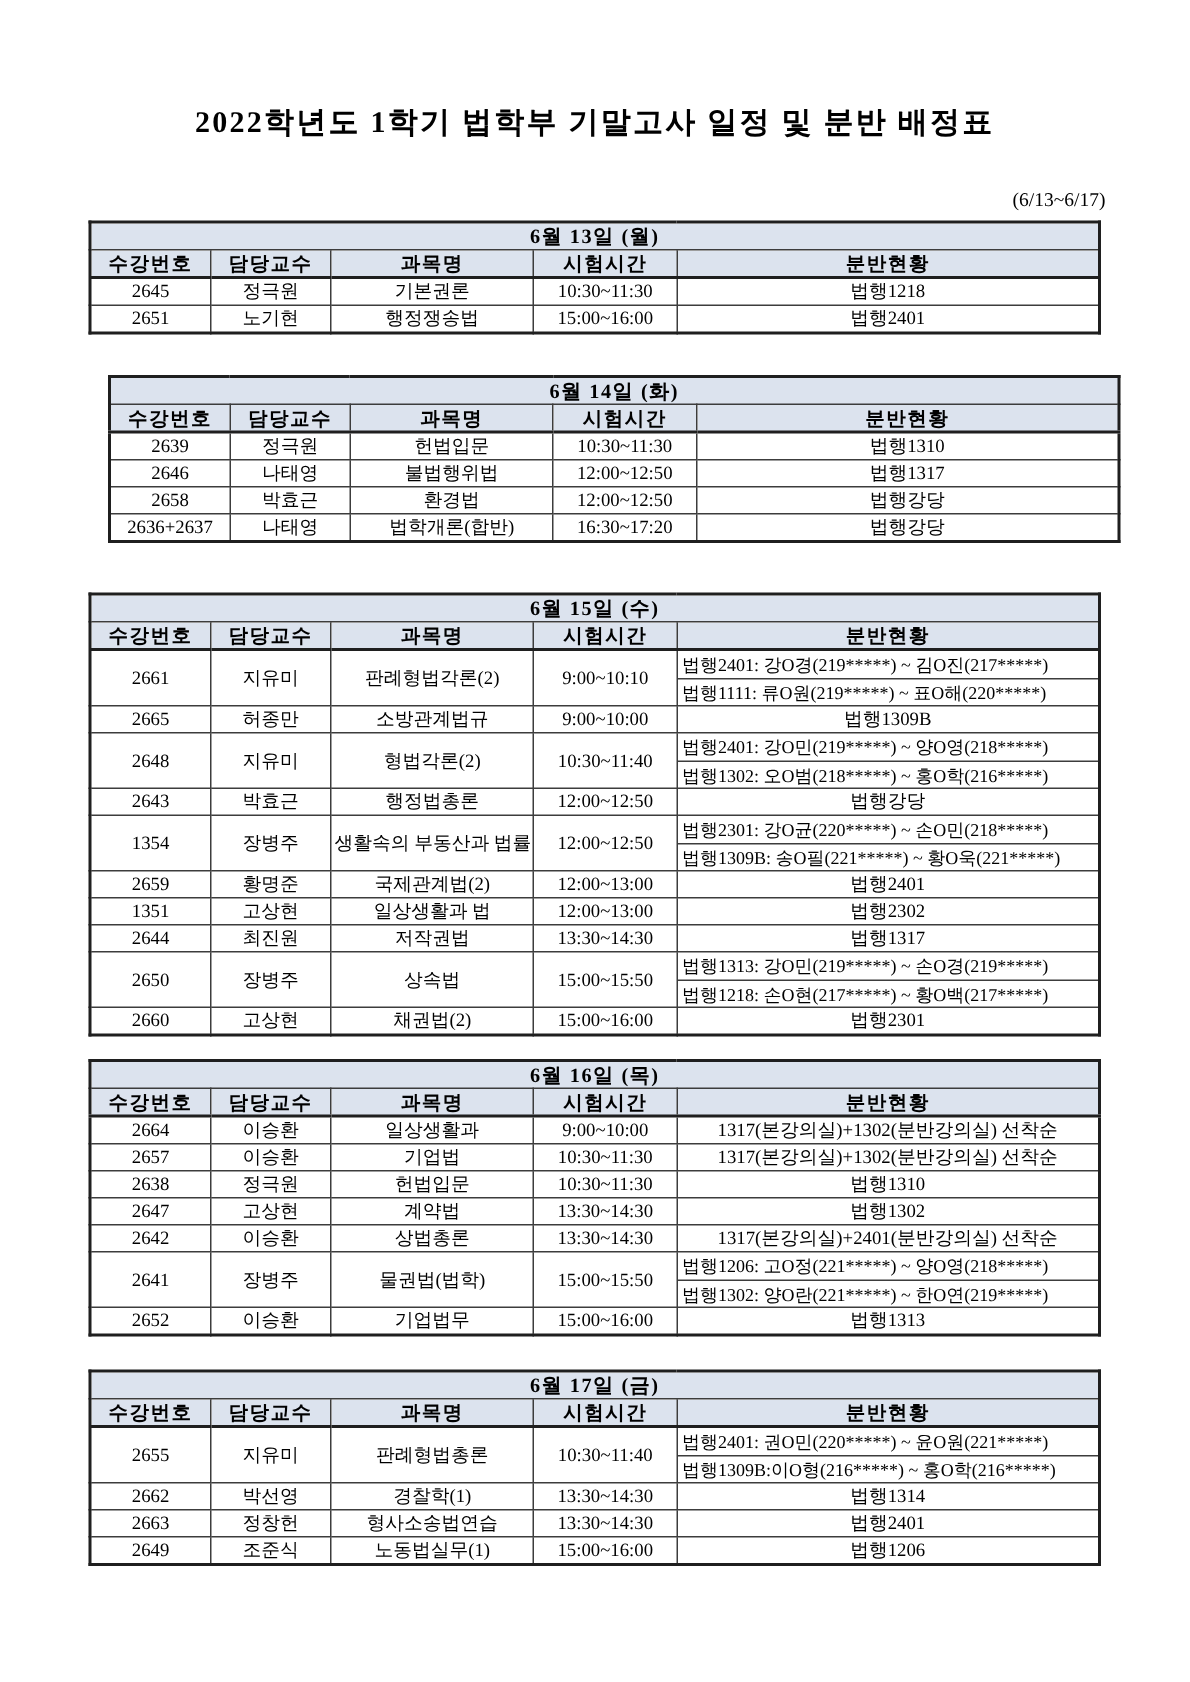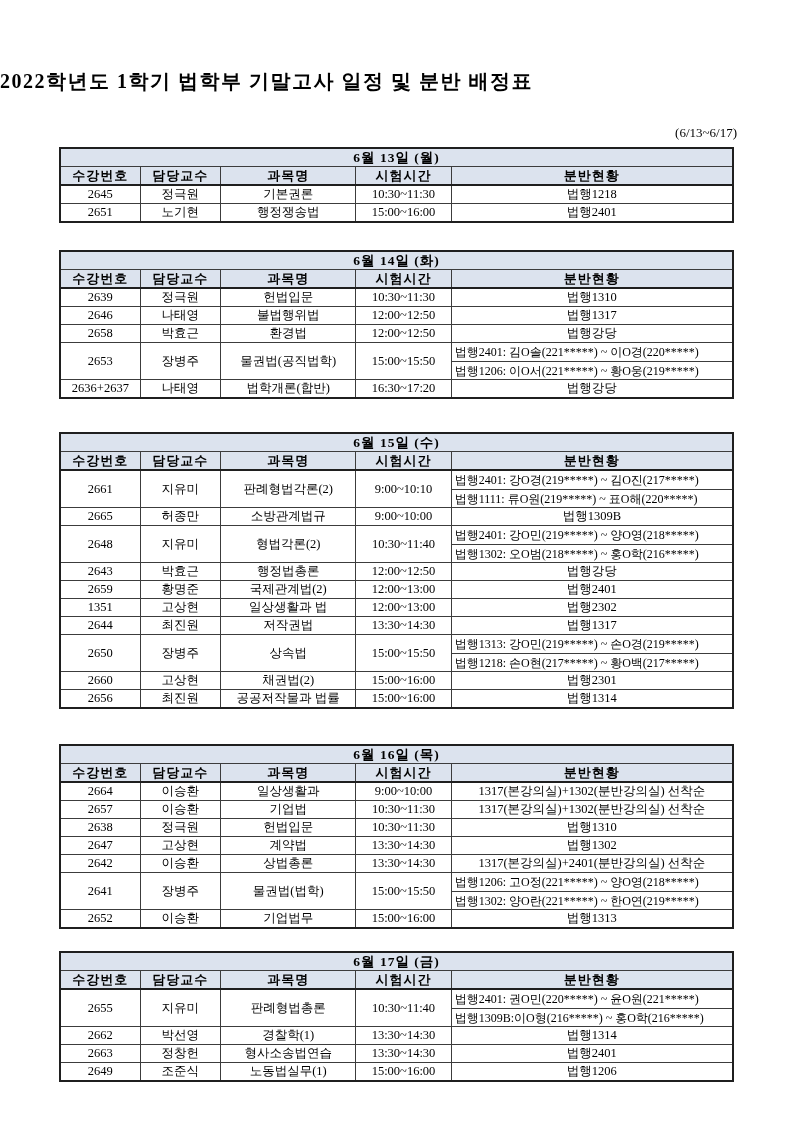--- a/index.html
+++ b/index.html
@@ -7,41 +7,42 @@
   html, body { margin: 0; padding: 0; }
   body {
     width: 793px; height: 1121px;
     background: #ffffff;
     font-family: "Liberation Serif", "DejaVu Serif", serif;
     color: #000;
     overflow: hidden;
   }
   .page { width: 793px; height: 1121px; position: relative; }
   .doc-title {
+    text-align: center;
     font-size: 20px;
     font-weight: bold;
     letter-spacing: 1.5px;
     padding-top: 68px;
     margin: 0;
   }
   .date-range {
     text-align: right;
     font-size: 13px;
     margin: 30px 56px 6px 0;
   }
   #tables { width: 675px; margin: 0 auto; }
   table.day-table {
     border-collapse: collapse;
     table-layout: fixed;
     width: 675px;
     border: 2px solid var(--border-dark);
   }
   table.m0 { margin-bottom: 27px; }
-  table.m1 { margin-bottom: 33px; }
-  table.m2 { margin-bottom: 35px; }
+  table.m1 { margin-bottom: 33px; margin-left: 13px; }
+  table.m2 { margin-bottom: 15px; }
   table.m3 { margin-bottom: 22px; }
   table.m4 { margin-bottom: 0; }
   td {
     border: 1px solid var(--border-mid);
     font-size: 12.5px;
     text-align: center;
     padding: 1px 2px;
     height: 17px;
     line-height: 15px;
     white-space: nowrap;
@@ -150,30 +151,20 @@
             <td class="sections single">법행1317</td>
           </tr>
           <tr>
             <td>2658</td>
             <td>박효근</td>
             <td>환경법</td>
             <td>12:00~12:50</td>
             <td class="sections single">법행강당</td>
           </tr>
           <tr>
-            <td>2653</td>
-            <td>장병주</td>
-            <td>물권법(공직법학)</td>
-            <td>15:00~15:50</td>
-            <td class="sections">
-              <div class="section-line">법행2401: 김O솔(221*****) ~ 이O경(220*****)</div>
-              <div class="section-line">법행1206: 이O서(221*****) ~ 황O웅(219*****)</div>
-            </td>
-          </tr>
-          <tr>
             <td>2636+2637</td>
             <td>나태영</td>
             <td>법학개론(합반)</td>
             <td>16:30~17:20</td>
             <td class="sections single">법행강당</td>
           </tr>
         </tbody>
       </table>
       <table class="day-table m2">
         <colgroup>
@@ -222,20 +213,30 @@
             </td>
           </tr>
           <tr>
             <td>2643</td>
             <td>박효근</td>
             <td>행정법총론</td>
             <td>12:00~12:50</td>
             <td class="sections single">법행강당</td>
           </tr>
           <tr>
+            <td>1354</td>
+            <td>장병주</td>
+            <td>생활속의 부동산과 법률</td>
+            <td>12:00~12:50</td>
+            <td class="sections">
+              <div class="section-line">법행2301: 강O균(220*****) ~ 손O민(218*****)</div>
+              <div class="section-line">법행1309B: 송O필(221*****) ~ 황O욱(221*****)</div>
+            </td>
+          </tr>
+          <tr>
             <td>2659</td>
             <td>황명준</td>
             <td>국제관계법(2)</td>
             <td>12:00~13:00</td>
             <td class="sections single">법행2401</td>
           </tr>
           <tr>
             <td>1351</td>
             <td>고상현</td>
             <td>일상생활과 법</td>
@@ -258,27 +259,20 @@
               <div class="section-line">법행1313: 강O민(219*****) ~ 손O경(219*****)</div>
               <div class="section-line">법행1218: 손O현(217*****) ~ 황O백(217*****)</div>
             </td>
           </tr>
           <tr>
             <td>2660</td>
             <td>고상현</td>
             <td>채권법(2)</td>
             <td>15:00~16:00</td>
             <td class="sections single">법행2301</td>
-          </tr>
-          <tr>
-            <td>2656</td>
-            <td>최진원</td>
-            <td>공공저작물과 법률</td>
-            <td>15:00~16:00</td>
-            <td class="sections single">법행1314</td>
           </tr>
         </tbody>
       </table>
       <table class="day-table m3">
         <colgroup>
           <col style="width: 80px;">
           <col style="width: 80px;">
           <col style="width: 135px;">
           <col style="width: 95px;">
           <col style="width: 281px;">

